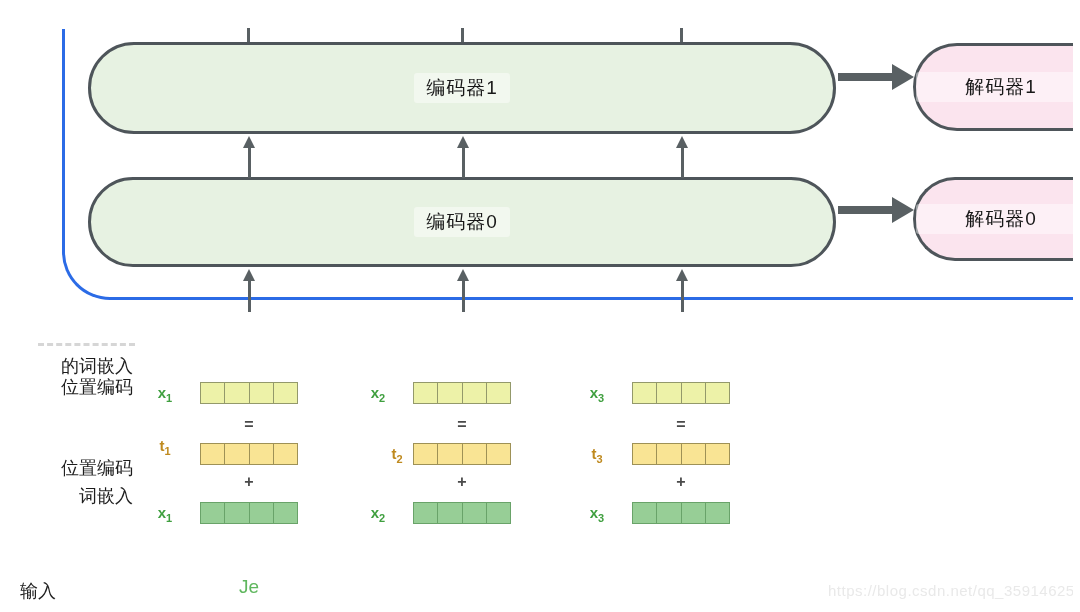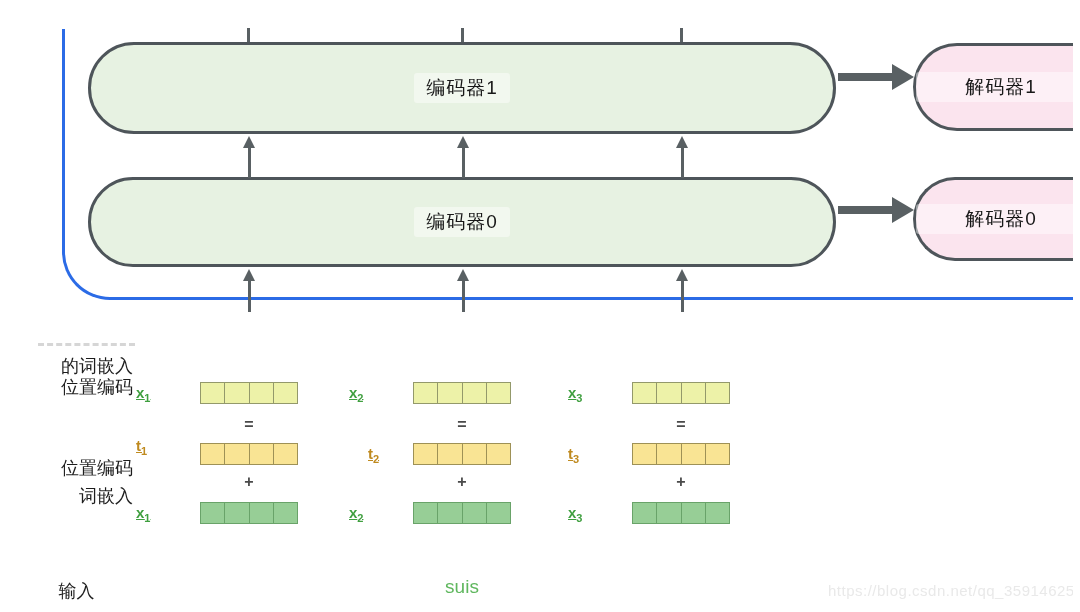--- a/index.html
+++ b/index.html
@@ -32,38 +32,38 @@
   .varrow .vhead{width:0;height:0;margin:0 auto;border-left:6px solid transparent;border-right:6px solid transparent;border-bottom:12px solid #596063;}
   .varrow .vshaft{width:3px;margin:0 auto;background:#596063;}
   
   .hshaft{position:absolute;height:8px;background:#596063;}
   .hhead{position:absolute;width:0;height:0;border-top:13px solid transparent;border-bottom:13px solid transparent;border-left:22px solid #596063;}
   
   .dashes{position:absolute;left:38px;top:343px;width:97px;height:0;border-top:3px dashed #d6d6d6;}
   
   .rowlabel{position:absolute;left:20px;width:113px;text-align:right;font-size:18px;line-height:21px;color:#1d1d1d;}
   
-  .var{position:absolute;width:58px;text-align:left;font-size:15px;font-weight:bold;line-height:18px;text-decoration:underline;}
+  .var{position:absolute;width:58px;text-align:center;font-size:15px;font-weight:bold;line-height:18px;}
   .var sub{font-size:11px;}
   .xvar{color:#3f9f3f;}
   .tvar{color:#bf8a1f;}
   
   .vec{position:absolute;width:98px;height:22px;box-sizing:border-box;display:flex;}
   .r1{background:#edf2a8;border:1px solid #93996b;}
   .r1 .cell{border-right:1px solid #93996b;}
   .r2{background:#f9e494;border:1px solid #9e9156;}
   .r2 .cell{border-right:1px solid #9e9156;}
   .r3{background:#97ce96;border:1px solid #69a369;}
   .r3 .cell{border-right:1px solid #69a369;}
   .cell{flex:1;}
   .cell:last-child{border-right:none !important;}
   
   .op{position:absolute;width:40px;text-align:center;font-size:16px;font-weight:bold;color:#4a4a4a;line-height:16px;}
   .word{position:absolute;width:140px;text-align:center;font-size:19px;color:#5fb75e;}
-  .inputlabel{position:absolute;left:20px;width:113px;text-align:center;font-size:18px;color:#1d1d1d;}
+  .inputlabel{position:absolute;left:20px;width:113px;text-align:left;font-size:18px;color:#1d1d1d;}
   
   .watermark{position:absolute;left:828px;top:582px;width:246px;text-align:right;font-size:15px;color:#e9e9e9;letter-spacing:0.5px;}
   
   .mask-right{position:absolute;left:1073px;top:0;width:7px;height:612px;background:#ffffff;z-index:10;}
 </style>
 </head>
 <body>
 
 <div class="stage">
 
@@ -144,20 +144,21 @@
       <div class="cell"></div>
     </div>
   <div class="op" style="left:229px;top:474px">+</div>
   <div class="var xvar" style="left:136px;top:504px"><span>x</span><sub>1</sub></div>
   <div class="vec r3 cells" style="left:200px;top:502px">
       <div class="cell"></div>
       <div class="cell"></div>
       <div class="cell"></div>
       <div class="cell"></div>
     </div>
+  <div class="word" style="left:179px;top:576px">Je</div>
 
   <div class="var xvar" style="left:349px;top:384px"><span>x</span><sub>2</sub></div>
   <div class="vec r1 cells" style="left:413px;top:382px">
       <div class="cell"></div>
       <div class="cell"></div>
       <div class="cell"></div>
       <div class="cell"></div>
     </div>
   <div class="op" style="left:442px;top:417px">=</div>
   <div class="var tvar" style="left:368px;top:445px"><span>t</span><sub>2</sub></div>
@@ -168,21 +169,20 @@
       <div class="cell"></div>
     </div>
   <div class="op" style="left:442px;top:474px">+</div>
   <div class="var xvar" style="left:349px;top:504px"><span>x</span><sub>2</sub></div>
   <div class="vec r3 cells" style="left:413px;top:502px">
       <div class="cell"></div>
       <div class="cell"></div>
       <div class="cell"></div>
       <div class="cell"></div>
     </div>
-  <div class="word" style="left:392px;top:576px">suis</div>
 
   <div class="var xvar" style="left:568px;top:384px"><span>x</span><sub>3</sub></div>
   <div class="vec r1 cells" style="left:632px;top:382px">
       <div class="cell"></div>
       <div class="cell"></div>
       <div class="cell"></div>
       <div class="cell"></div>
     </div>
   <div class="op" style="left:661px;top:417px">=</div>
   <div class="var tvar" style="left:568px;top:445px"><span>t</span><sub>3</sub></div>

